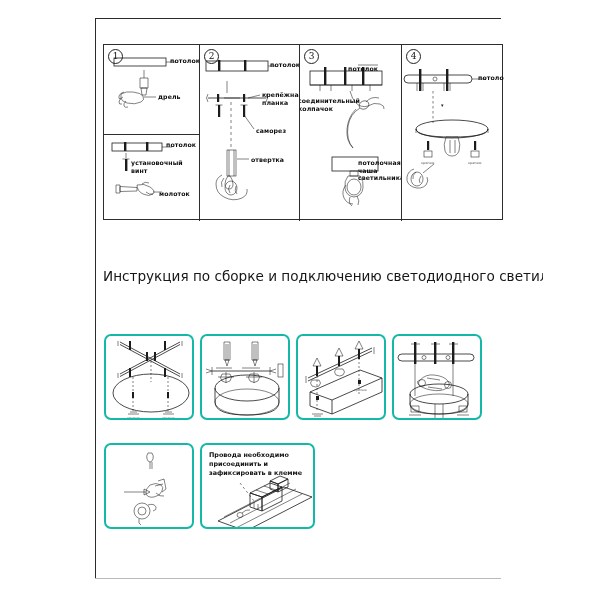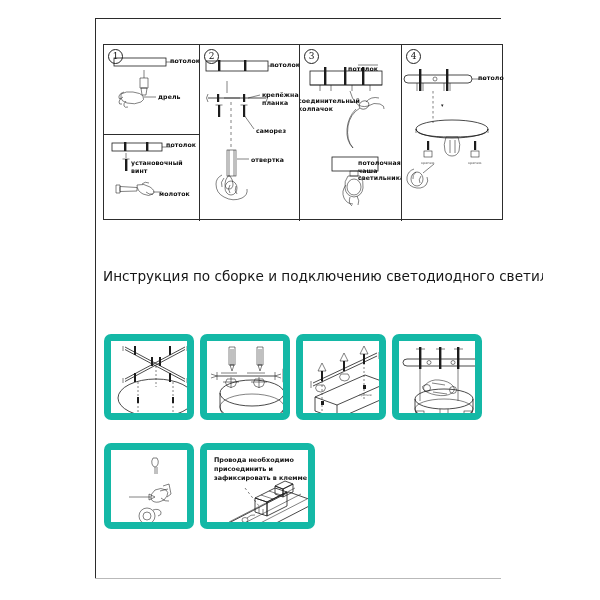--- a/index.html
+++ b/index.html
@@ -37,21 +37,21 @@
   .th{stroke-width:.8}
   .tn{stroke-width:.55}
   .fillk{fill:#1c1c1c;}
 
   
   .title{position:absolute;left:103px;top:264px;width:440px;height:24px;
          font-size:13.6px;color:#161616;white-space:nowrap;overflow:hidden;
          font-family:"DejaVu Sans","Liberation Sans",sans-serif;line-height:24px;}
 
   
-  .rp{position:absolute;box-sizing:border-box;border:7px solid #14b8a6;border-radius:7px;background:#fff;overflow:hidden;}
+  .rp{position:absolute;box-sizing:border-box;border:2px solid #14b8a6;border-radius:7px;background:#fff;overflow:hidden;}
   .note{position:absolute;font-size:6.4px;font-weight:700;color:#111;line-height:9px;width:105px;}
 </style>
 </head>
 <body>
 
 <div class="page">
 
   <div class="rule-top"></div>
   <div class="rule-left"></div>
   <div class="rule-bottom"></div>

